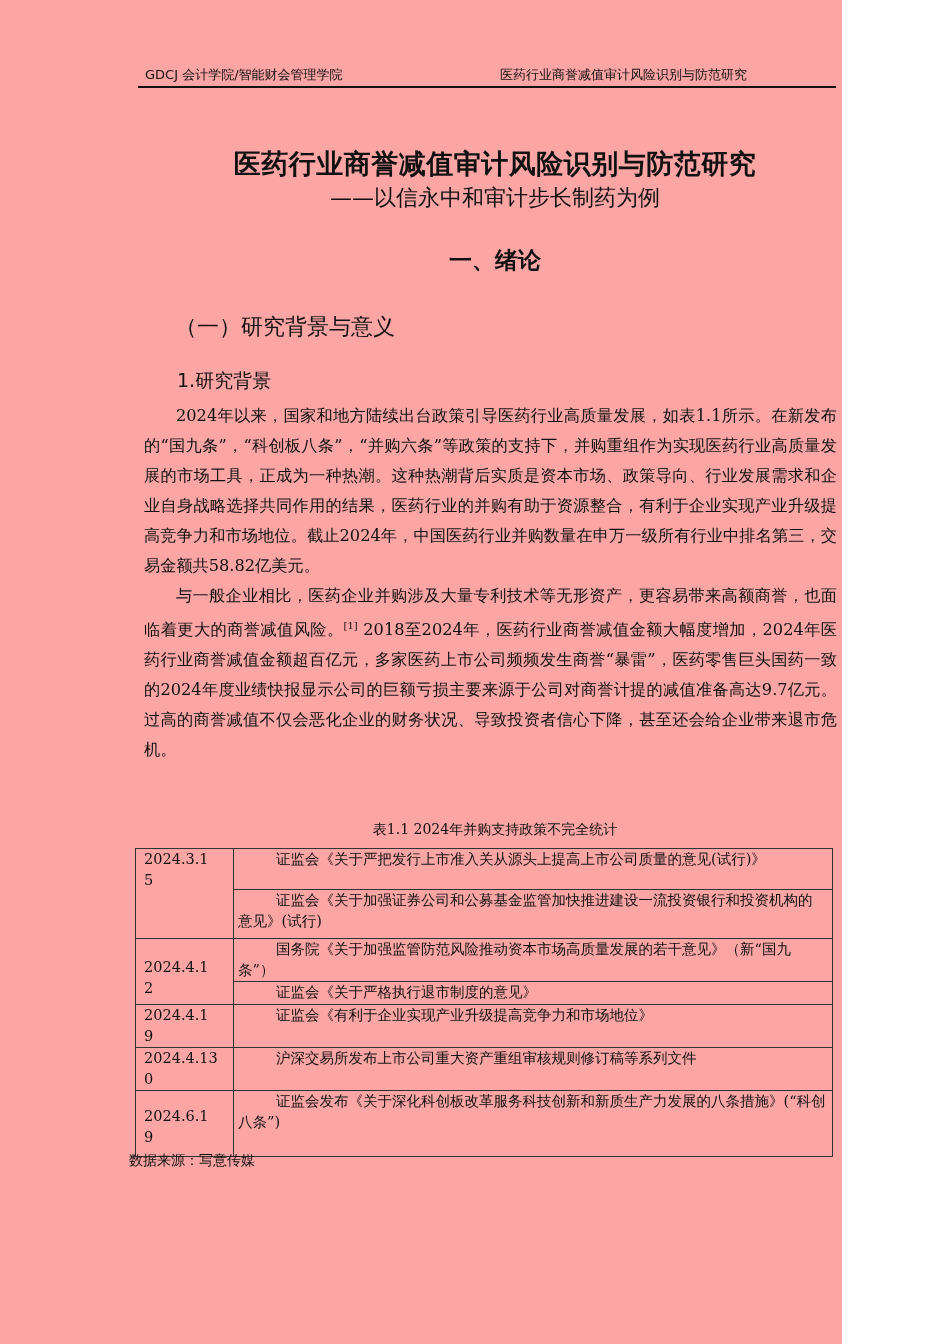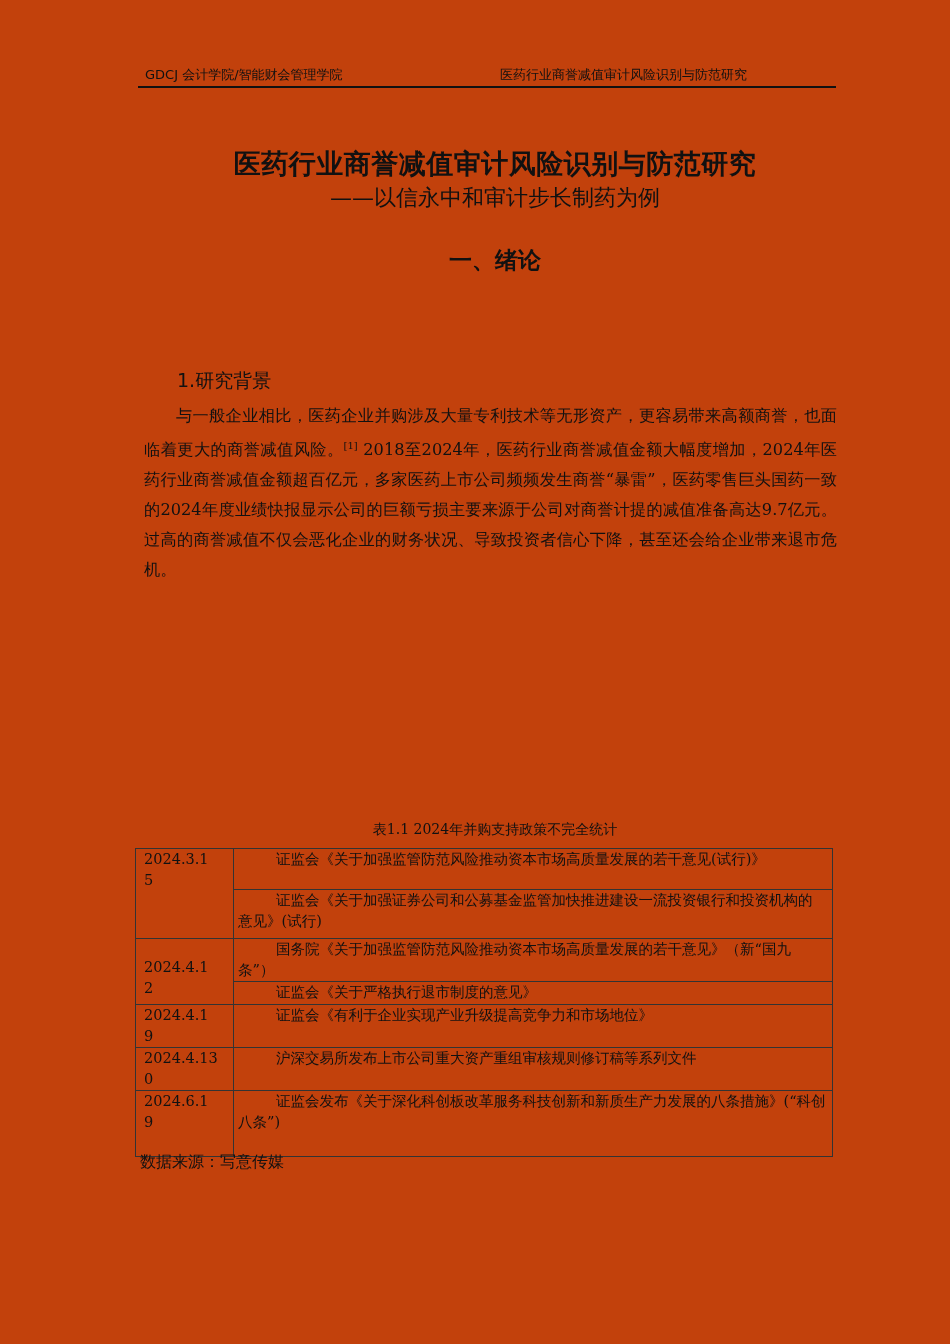--- a/index.html
+++ b/index.html
@@ -1,18 +1,18 @@
 <!DOCTYPE html>
 <html><head>
 <meta charset="utf-8">
 <style>
   html, body { margin:0; padding:0; background:#ffffff; }
   body { width:950px; height:1344px; position:relative; overflow:hidden;
          font-family:"DejaVu Serif", "Liberation Serif", serif; color:#111; }
-  .page { position:absolute; left:0; top:0; width:950px; height:1344px; background:#c2410c; }
+  .page { position:absolute; left:0; top:0; width:842px; height:1344px; background:#fca5a5; }
   .hdr { position:absolute; left:145px; top:66px; width:690px; height:20px;
          font-family:"DejaVu Sans", "Liberation Sans", sans-serif; font-size:13px; color:#111; }
   .hdr .l { position:absolute; left:0; top:0; }
   .hdr .r { position:absolute; left:355px; top:0; }
   .hdr-rule { position:absolute; left:138px; top:86px; width:698px; height:0;
               border-top:2px solid #111; }
   .title { position:absolute; left:0; top:146px; width:990px; text-align:center;
            font-family:"DejaVu Sans", sans-serif; font-weight:bold; font-size:27px; letter-spacing:0.5px; }
   .subtitle { position:absolute; left:0; top:183px; width:990px; text-align:center;
               font-family:"DejaVu Sans", sans-serif; font-size:22px; }
@@ -23,55 +23,57 @@
   .body { position:absolute; left:144px; top:401px; width:693px; font-size:16.2px; line-height:30px; }
   .body p { margin:0; text-indent:32px; text-align:justify; }
   .body sup { font-size:10px; vertical-align:6px; }
   .caption { position:absolute; left:0; top:821px; width:990px; text-align:center; font-size:14px; }
   table.policy { position:absolute; left:135px; top:848px; width:698px; border-collapse:collapse;
                  font-size:14.5px; line-height:21px; }
   table.policy td { border:1px solid #333; vertical-align:top; padding:0 4px; }
   table.policy td.date { width:85px; padding-left:8px; }
   table.policy td.doc { text-indent:38px; padding-right:6px; }
   table.policy td.date span { display:block; }
-  .source { position:absolute; left:140px; top:1152px; font-size:16px;text-align:right; }
+  .source { position:absolute; left:129px; top:1152px; font-size:14px;text-align:right; }
   .footer { position:absolute; left:0; top:1249px; width:820px; text-align:center;
             font-family:"DejaVu Sans", sans-serif; font-size:14px; }
 </style>
 </head>
 <body>
 
 <div class="page">
   <div class="hdr">
     <span class="l">GDCJ 会计学院/智能财会管理学院</span>
     <span class="r">医药行业商誉减值审计风险识别与防范研究</span>
   </div>
   <div class="hdr-rule"></div>
 
   <div class="title">医药行业商誉减值审计风险识别与防范研究</div>
   <div class="subtitle">——以信永中和审计步长制药为例</div>
   <div class="h1">一、绪论</div>
+  <div class="h2">（一）研究背景与意义</div>
   <div class="h3">1.研究背景</div>
 
   <div class="body">
+    <p>2024年以来，国家和地方陆续出台政策引导医药行业高质量发展，如表1.1所示。在新发布的“国九条”，“科创板八条”，“并购六条”等政策的支持下，并购重组作为实现医药行业高质量发展的市场工具，正成为一种热潮。这种热潮背后实质是资本市场、政策导向、行业发展需求和企业自身战略选择共同作用的结果，医药行业的并购有助于资源整合，有利于企业实现产业升级提高竞争力和市场地位。截止2024年，中国医药行业并购数量在申万一级所有行业中排名第三，交易金额共58.82亿美元。</p>
     <p><span>与一般企业相比，医药企业并购涉及大量专利技术等无形资产，更容易带来高额商誉，也面临着更大的商誉减值风险。</span><sup>[1]</sup><span> 2018至2024年，医药行业商誉减值金额大幅度增加，2024年医药行业商誉减值金额超百亿元，多家医药上市公司频频发生商誉“暴雷”，医药零售巨头国药一致的2024年度业绩快报显示公司的巨额亏损主要来源于公司对商誉计提的减值准备高达9.7亿元。过高的商誉减值不仅会恶化企业的财务状况、导致投资者信心下降，甚至还会给企业带来退市危机。</span></p>
   </div>
 
   <div class="caption">表1.1 2024年并购支持政策不完全统计</div>
 
   <table class="policy">
     <tbody id="tbody">
         <tr>
           <td class="date" rowspan="2" style="">
             <span style="word-break: break-all;">
               <span>2024.3.1</span>
               <span>5</span>
             </span>
           </td>
-          <td class="doc" style="height: 40px;">证监会《关于加强监管防范风险推动资本市场高质量发展的若干意见(试行)》</td>
+          <td class="doc" style="height: 40px;">证监会《关于严把发行上市准入关从源头上提高上市公司质量的意见(试行)》</td>
         </tr>
         <tr>
           <td class="doc" style="height: 48px;">证监会《关于加强证券公司和公募基金监管加快推进建设一流投资银行和投资机构的意见》(试行)</td>
         </tr>
         <tr>
           <td class="date" rowspan="2" style="padding-top: 18px;">
             <span style="word-break: break-all;">
               <span>2024.4.1</span>
               <span>2</span>
             </span>
@@ -93,21 +95,21 @@
         <tr>
           <td class="date" rowspan="1" style="padding-top: 0px;">
             <span style="word-break: break-all;">
               <span>2024.4.13</span>
               <span>0</span>
             </span>
           </td>
           <td class="doc" style="height: 38px; margin-top: 40px;">沪深交易所发布上市公司重大资产重组审核规则修订稿等系列文件</td>
         </tr>
         <tr>
-          <td class="date" rowspan="1" style="padding-top: 0px;">
+          <td class="date" rowspan="1" style="padding-top: 15px;">
             <span style="word-break: break-all;">
               <span>2024.6.1</span>
               <span>9</span>
             </span>
           </td>
           <td class="doc" style="height: 65px; margin-left: 14px;">证监会发布《关于深化科创板改革服务科技创新和新质生产力发展的八条措施》(“科创八条”)</td>
         </tr>
       </tbody>
   </table>
 

